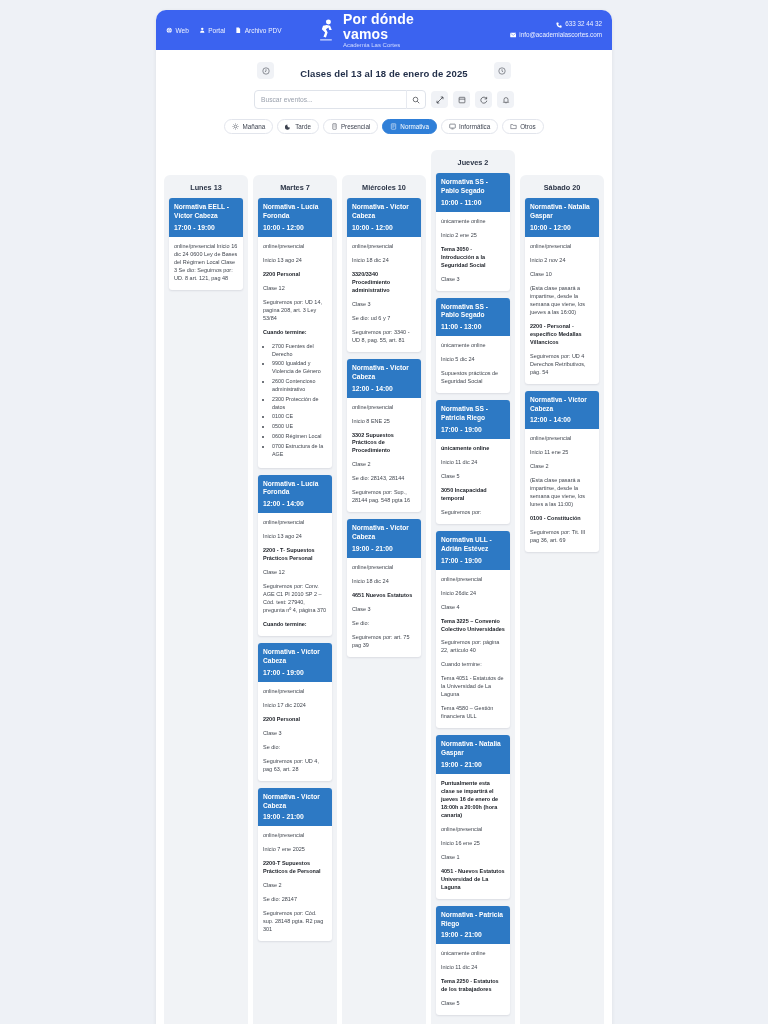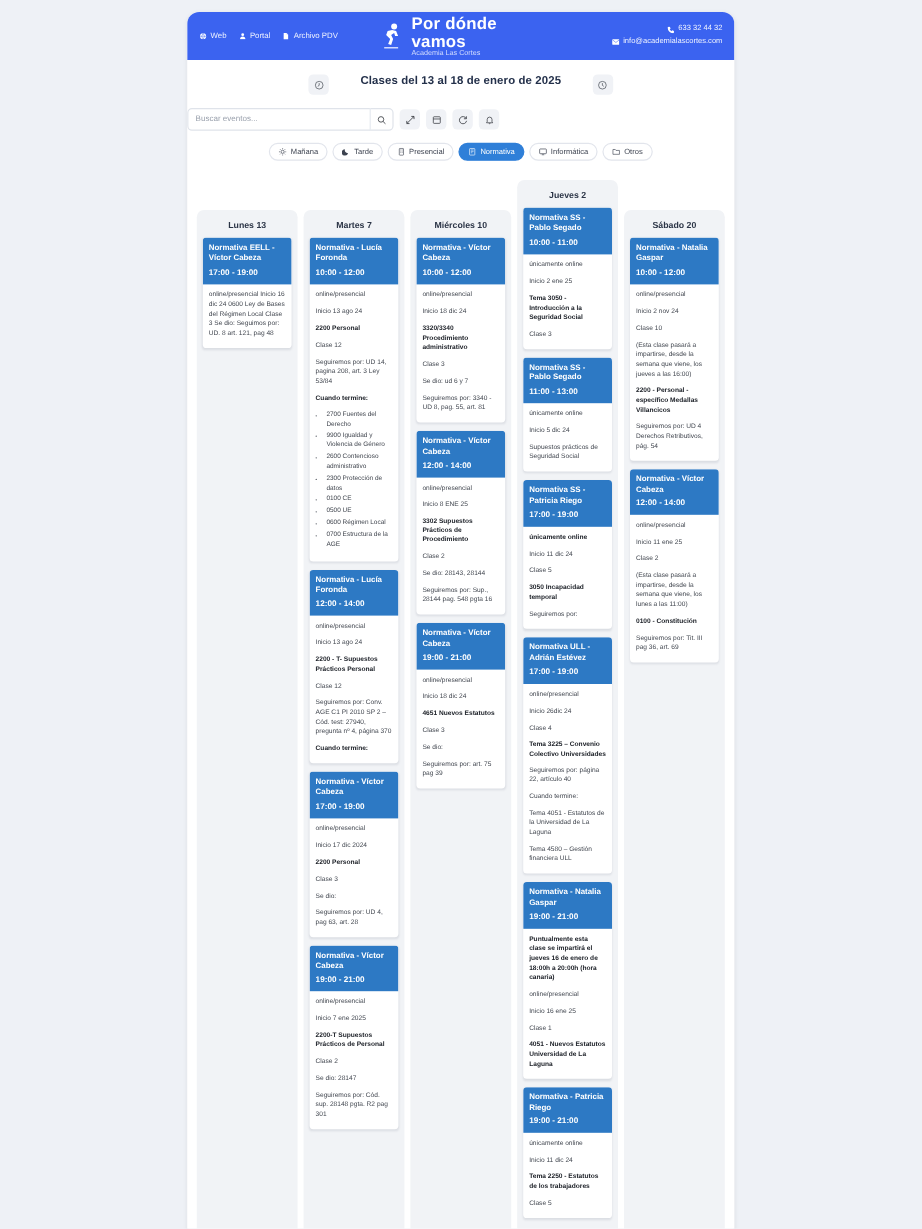--- a/index.html
+++ b/index.html
@@ -39,28 +39,28 @@
   .tl-item svg { display: block; }
   .brand { flex: 1 1 auto; display: flex; align-items: center; justify-content: center; gap: 7px; }
   .brand-logo { width: 22px; height: 26px; display: block; }
   .brand-txt .t1 { font-size: 14px; font-weight: bold; letter-spacing: .2px; line-height: 1.05; }
   .brand-txt .t2 { font-size: 6px; color: #d3ddff; margin-top: 1px; }
   .topright { flex: 0 0 auto; width: 150px; text-align: right; }
   .tr-item { display: flex; align-items: center; justify-content: flex-end; gap: 3px; font-size: 6.3px; color: #eef2ff; line-height: 1.7; }
 
   
   .toolbar { padding: 12px 0 6px; }
-  .weekline { display: flex; align-items: flex-start; justify-content: center; gap: 26px; }
+  .weekline { display: flex; align-items: flex-end; justify-content: center; gap: 26px; }
   .circbtn {
     width: 17px; height: 17px; border-radius: 4px; background: #f0f2f6;
     display: flex; align-items: center; justify-content: center;
     color: #555; border: none; cursor: pointer;
   }
   .weektitle { font-size: 9.5px; color: #23304a; font-weight: 600; letter-spacing: .1px; }
-  .searchline { display: flex; align-items: center; gap: 5px; margin-top: 11px; }
+  .searchline { display: flex; align-items: center; justify-content: center; gap: 5px; margin-top: 11px; }
   .searchbox {
     width: 172px; height: 19px; border: 1px solid #dfe3ea; border-radius: 4px;
     display: flex; align-items: center; background: #fff;
   }
   .searchbox input {
     border: none; outline: none; flex: 1; font-size: 6.7px; color: #333;
     padding: 0 6px; background: transparent; font-family: "Liberation Sans", sans-serif;
   }
   .searchbox input::placeholder { color: #9aa1ad; }
   .sbtn {

